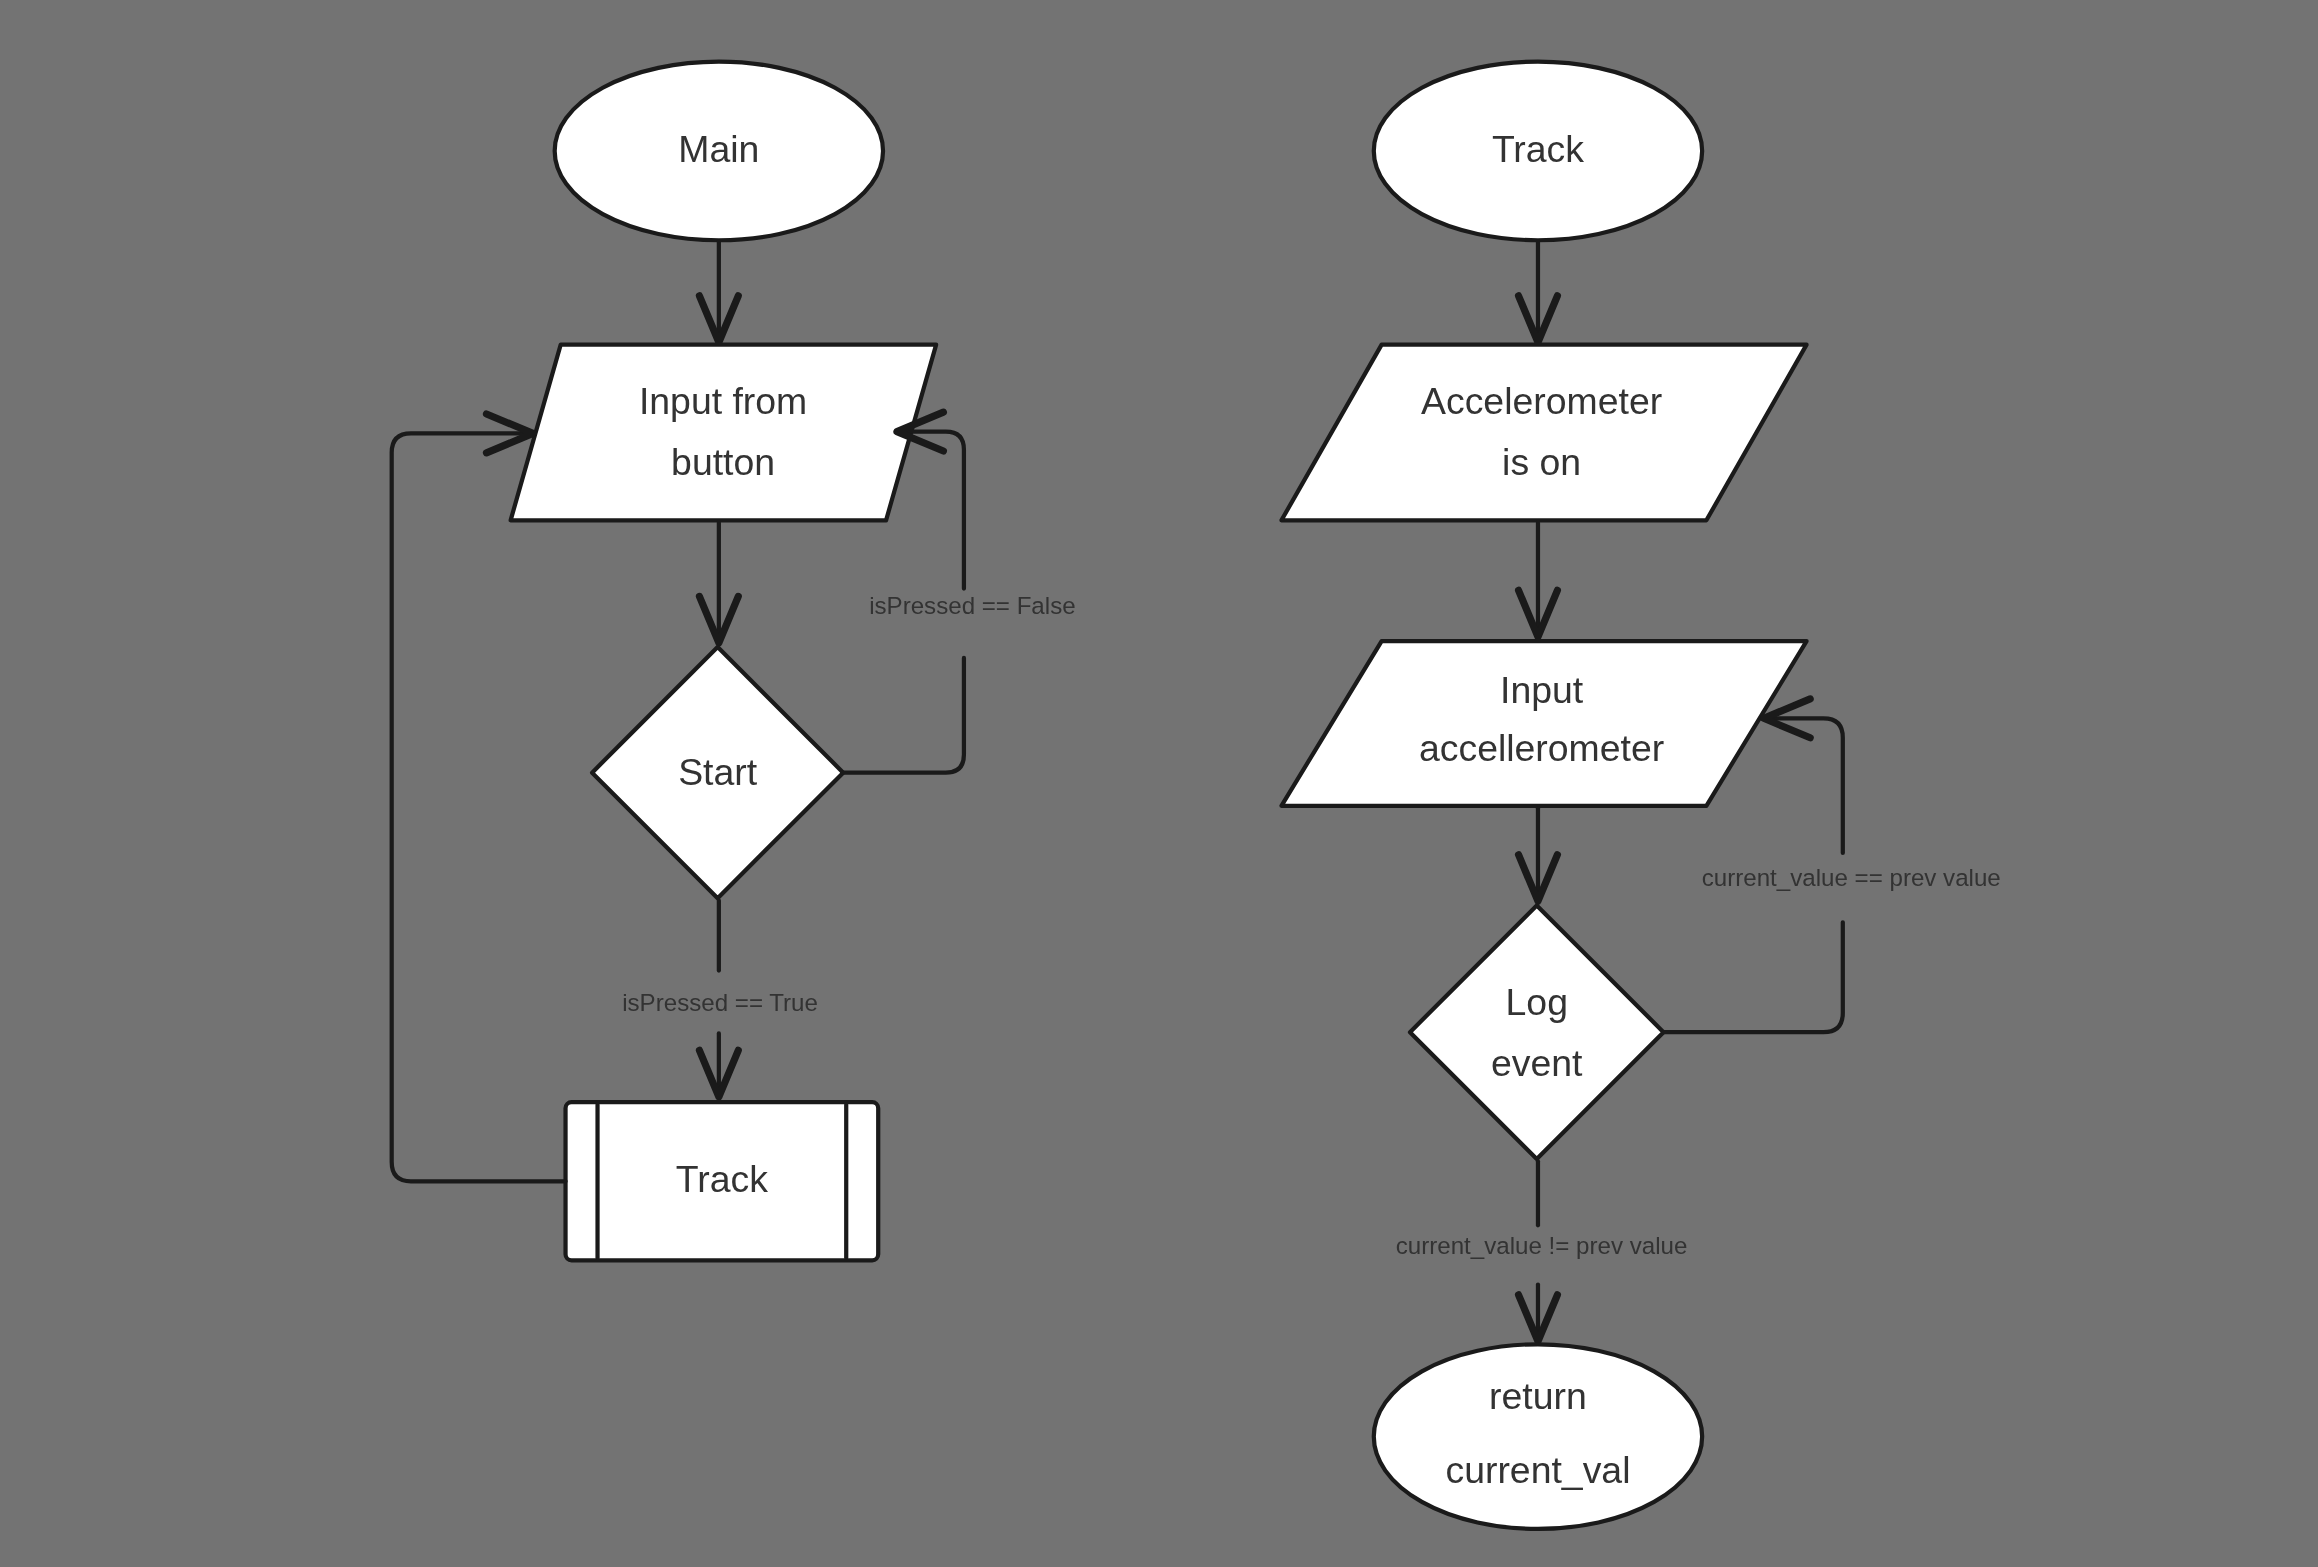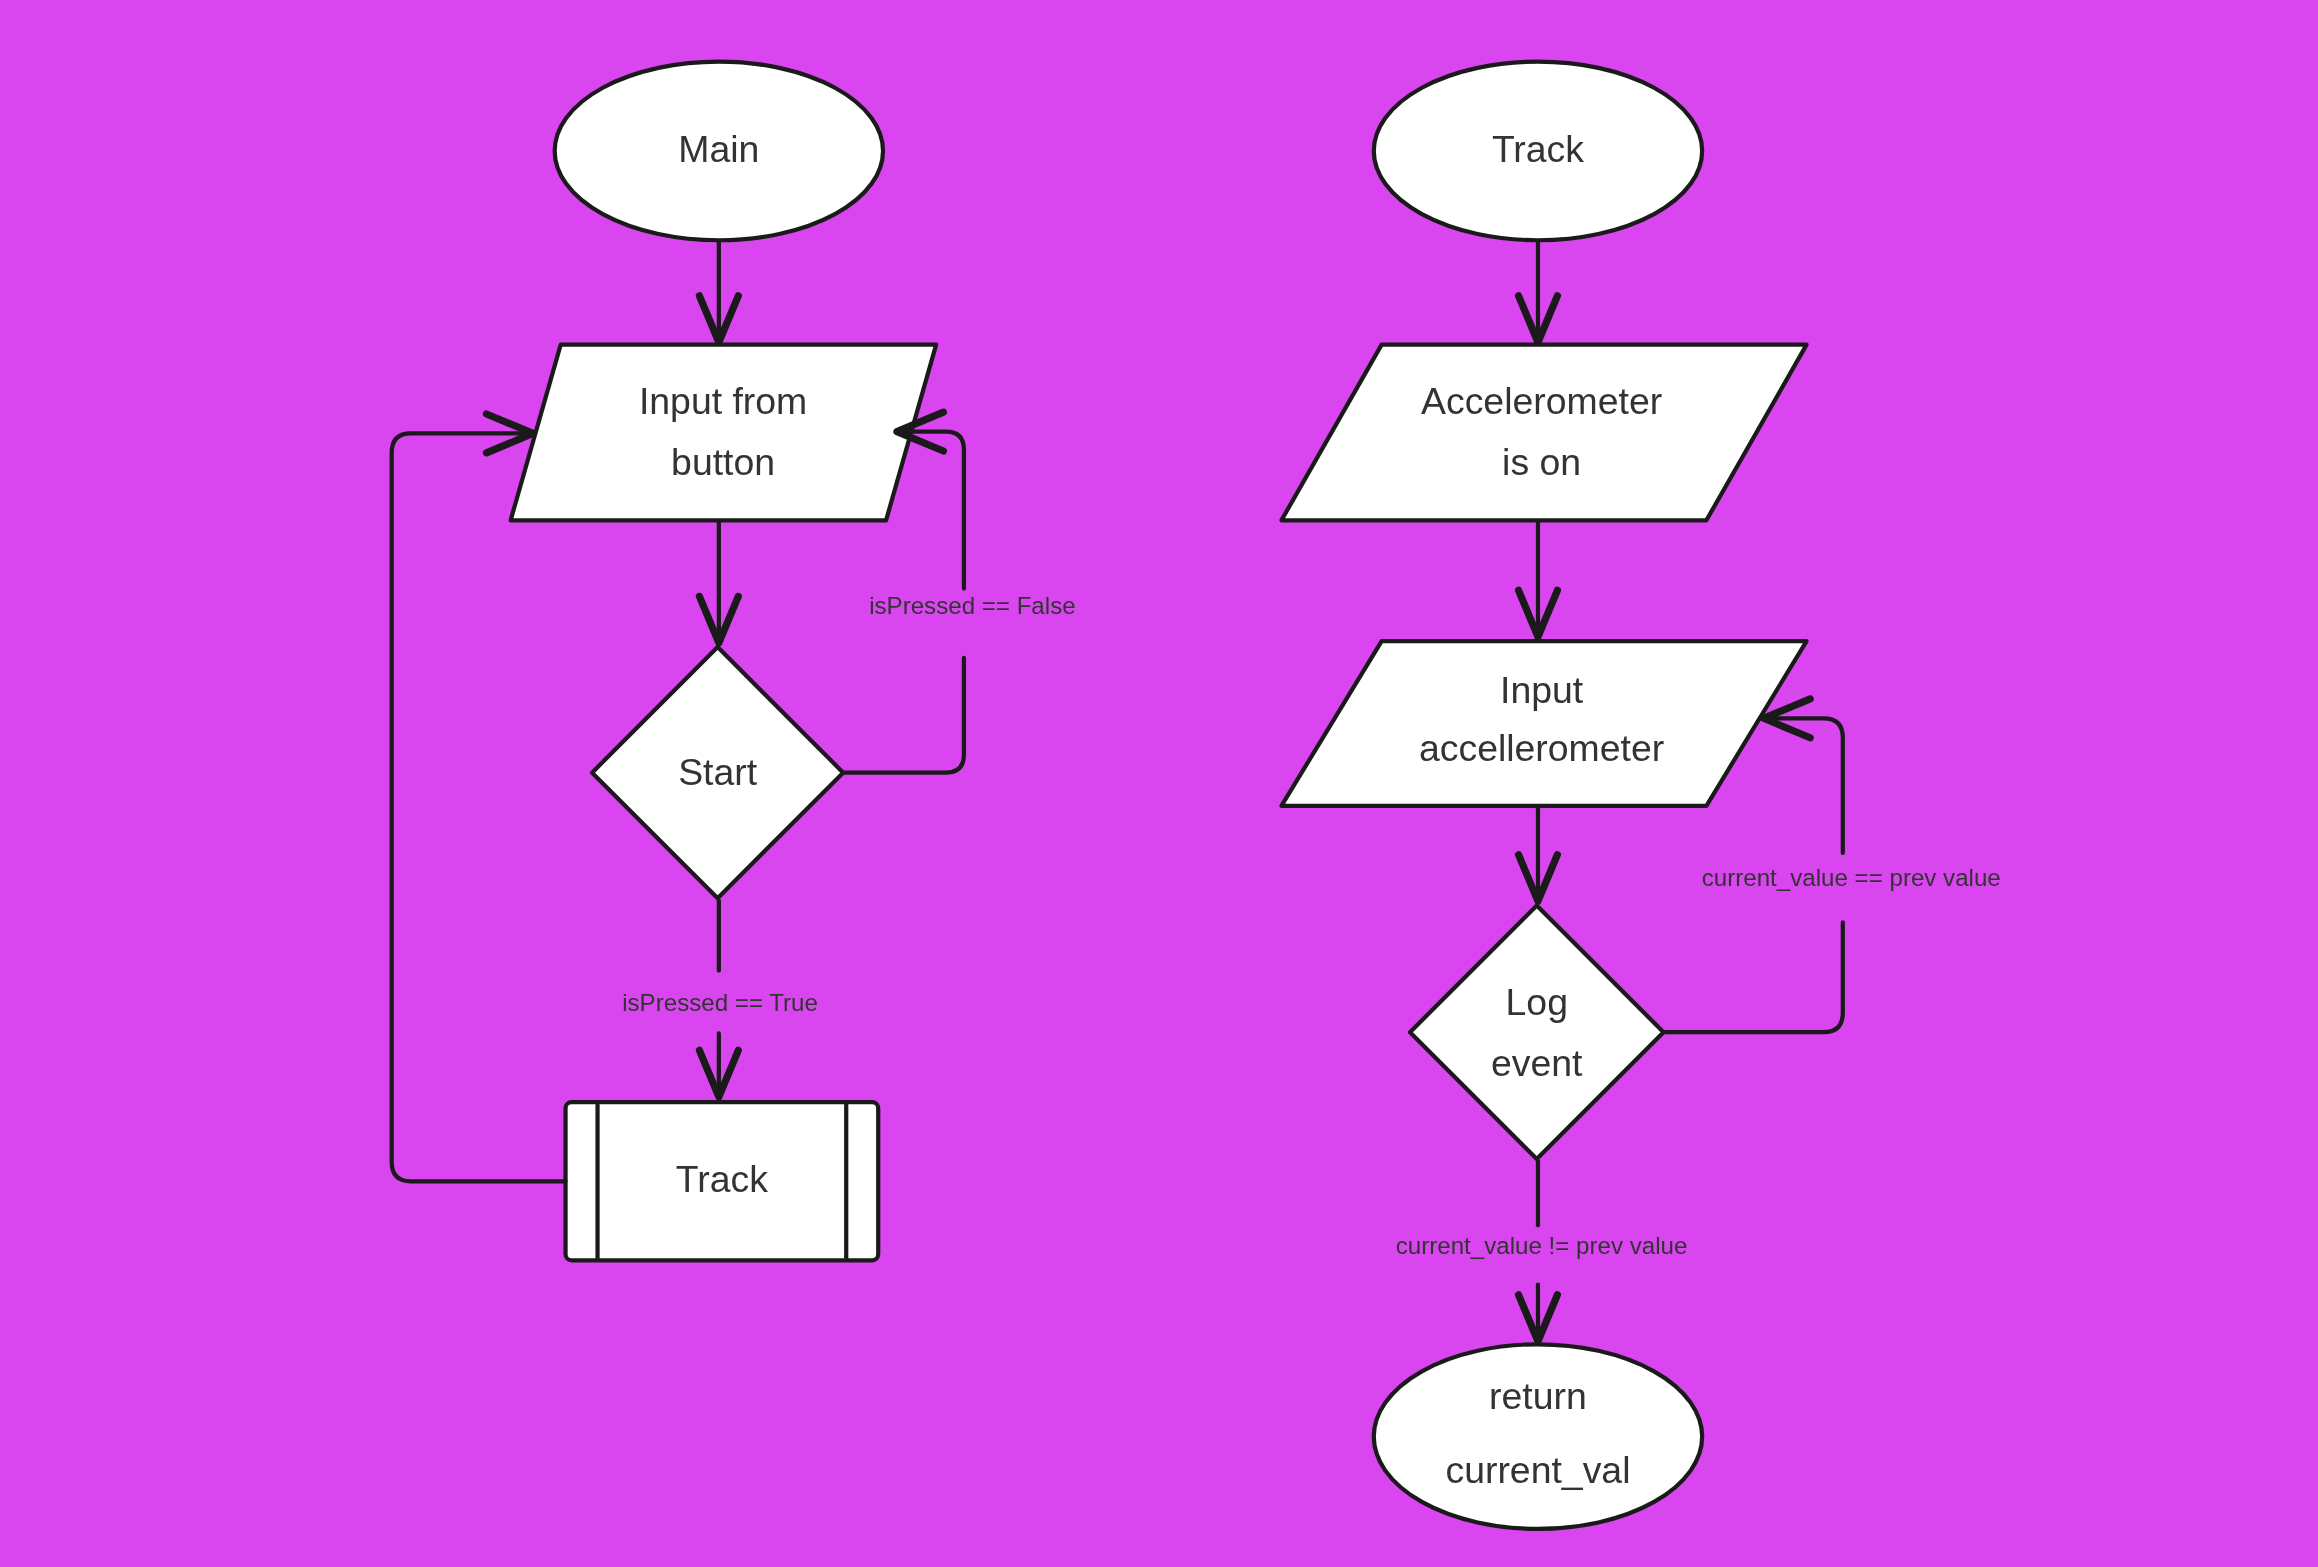--- a/index.html
+++ b/index.html
@@ -10,21 +10,21 @@
   body {
     width: 2319px;
     height: 1567px;
     font-family: "Liberation Sans", sans-serif;
     overflow: hidden;
   }
   #flowchart-root {
     position: relative;
     width: 2319px;
     height: 1567px;
-    background: #d946ef;
+    background: #737373;
   }
   svg.diagram {
     position: absolute;
     top: 0;
     left: 0;
     width: 2319px;
     height: 1567px;
     display: block;
   }
   .shape-outline {

